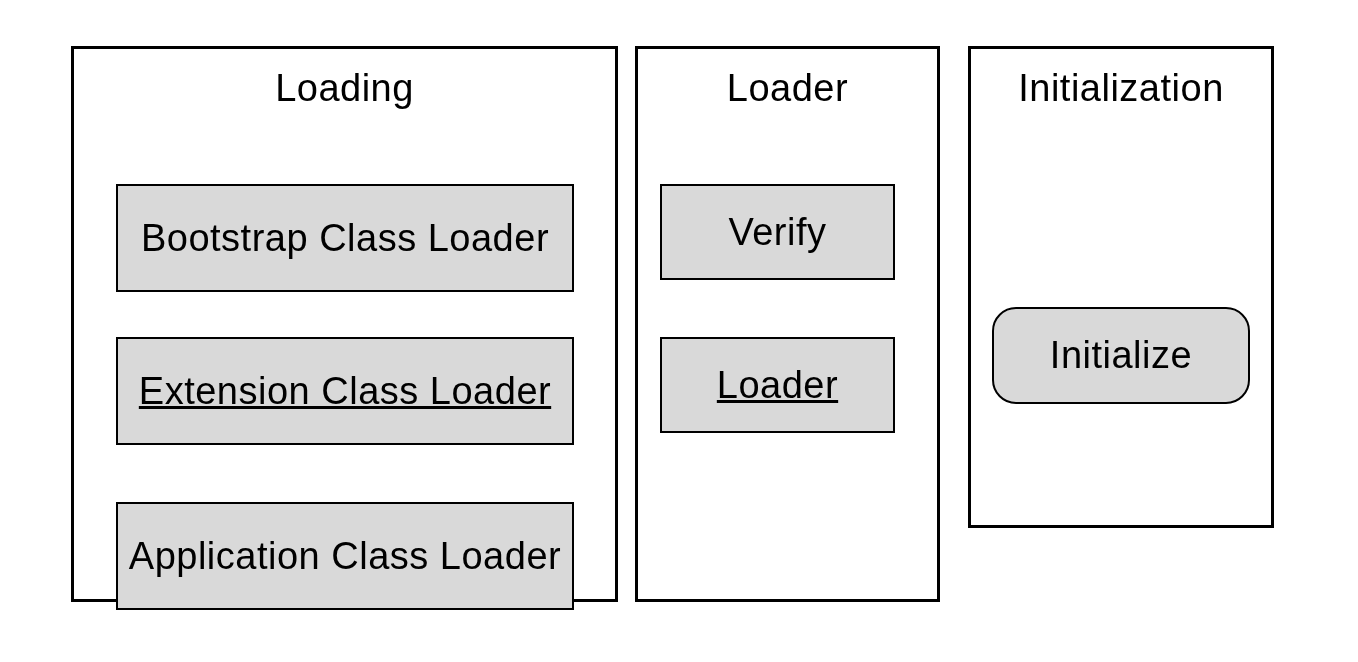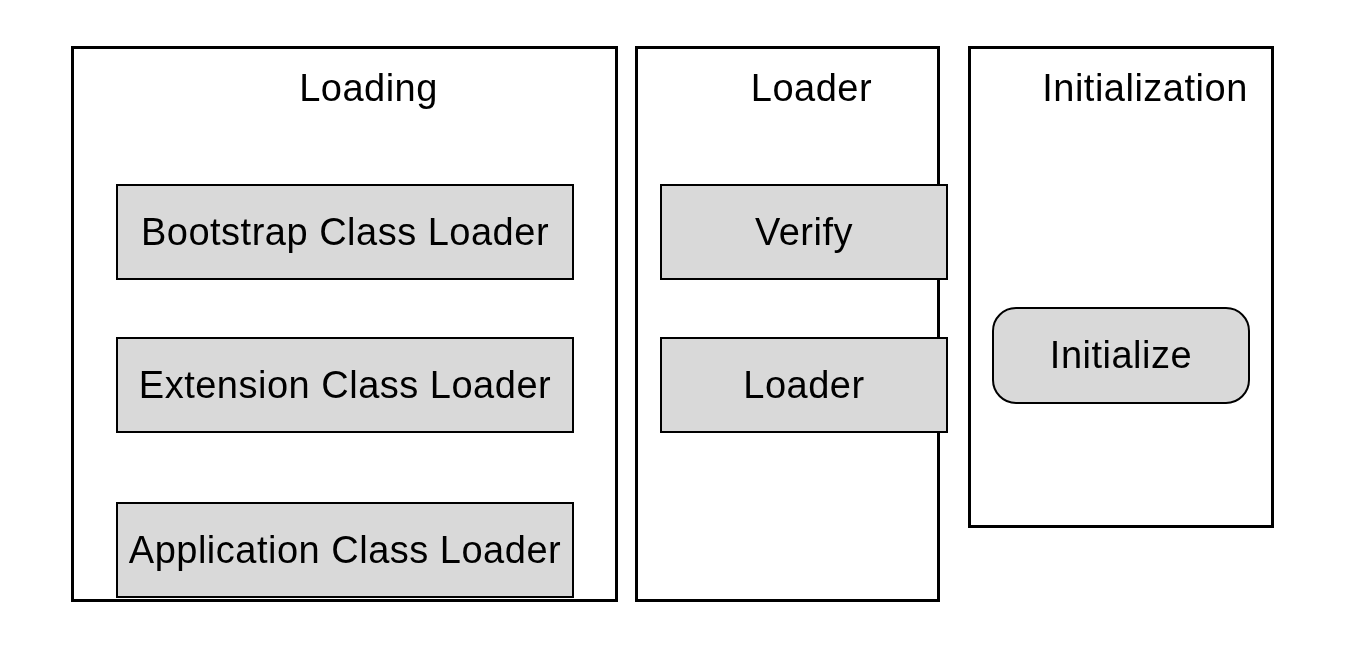--- a/index.html
+++ b/index.html
@@ -29,39 +29,38 @@
   .panel-initialization { left: 958px; width: 306px; height: 482px; margin-left: 10px; }
   .panel-title {
     position: absolute;
     top: 18px;
     left: 0;
     width: 100%;
     text-align: center;
     font-size: 38px;
     letter-spacing: 0.5px;
     white-space: nowrap;
-    padding-left: 24px;
   }
   .box {
     position: absolute;
     background: #d9d9d9;
     border: 2px solid #000000;
     box-sizing: border-box;
     display: flex;
     align-items: center;
     justify-content: center;
     font-size: 38px;
     letter-spacing: 0.5px;
     white-space: nowrap;
   }
-  .panel-loading .box { left: 42px; width: 458px; height: 96px; }
-  .panel-linking .box { left: 22px; width: 288px; height: 96px; }
+  .panel-loading .box { left: 42px; width: 458px; height: 108px; }
+  .panel-linking .box { left: 22px; width: 235px; height: 96px; }
   .panel-initialization .box { left: 21px; width: 258px; height: 97px; border-radius: 24px; }
   .row-1 { top: 135px; }
-  .row-2 { top: 288px; }
+  .row-2 { top: 288px; text-decoration: underline; }
   .row-3 { top: 453px; }
   .row-init { top: 258px; }
 </style>
 </head>
 <body>
 
 <div class="canvas">
 
   <div class="panel panel-loading">
     <div class="panel-title">Loading</div>

